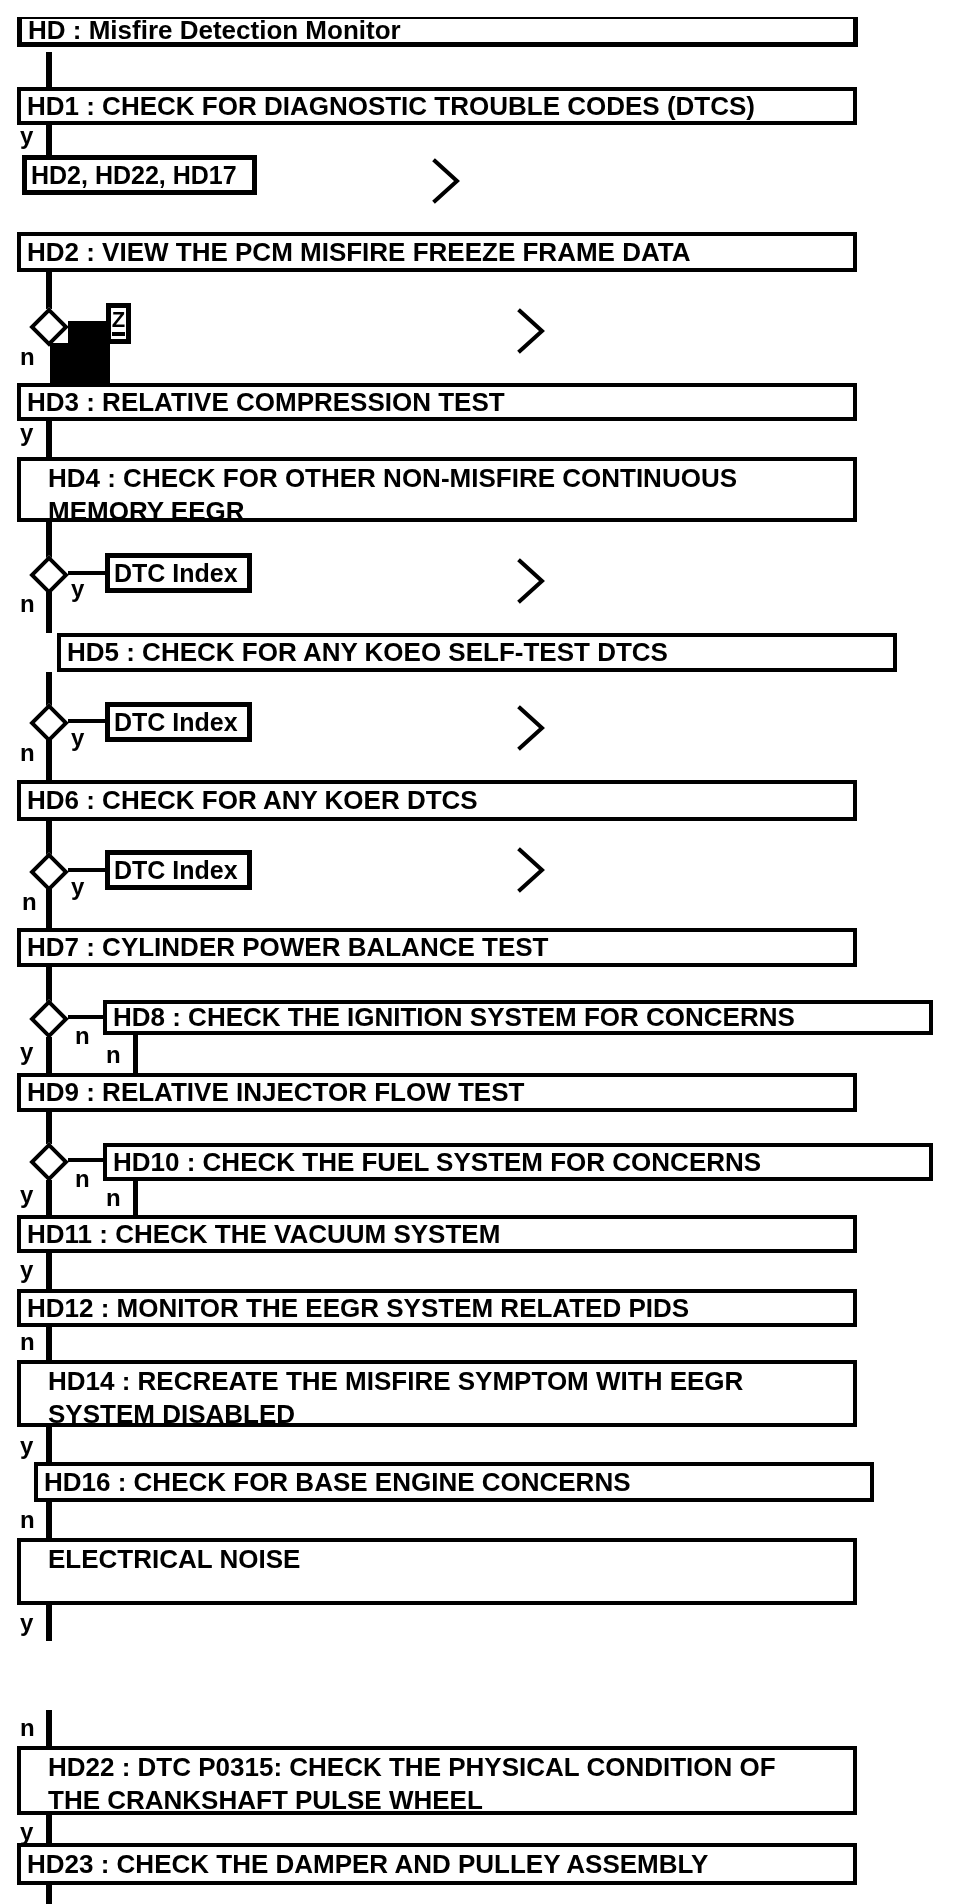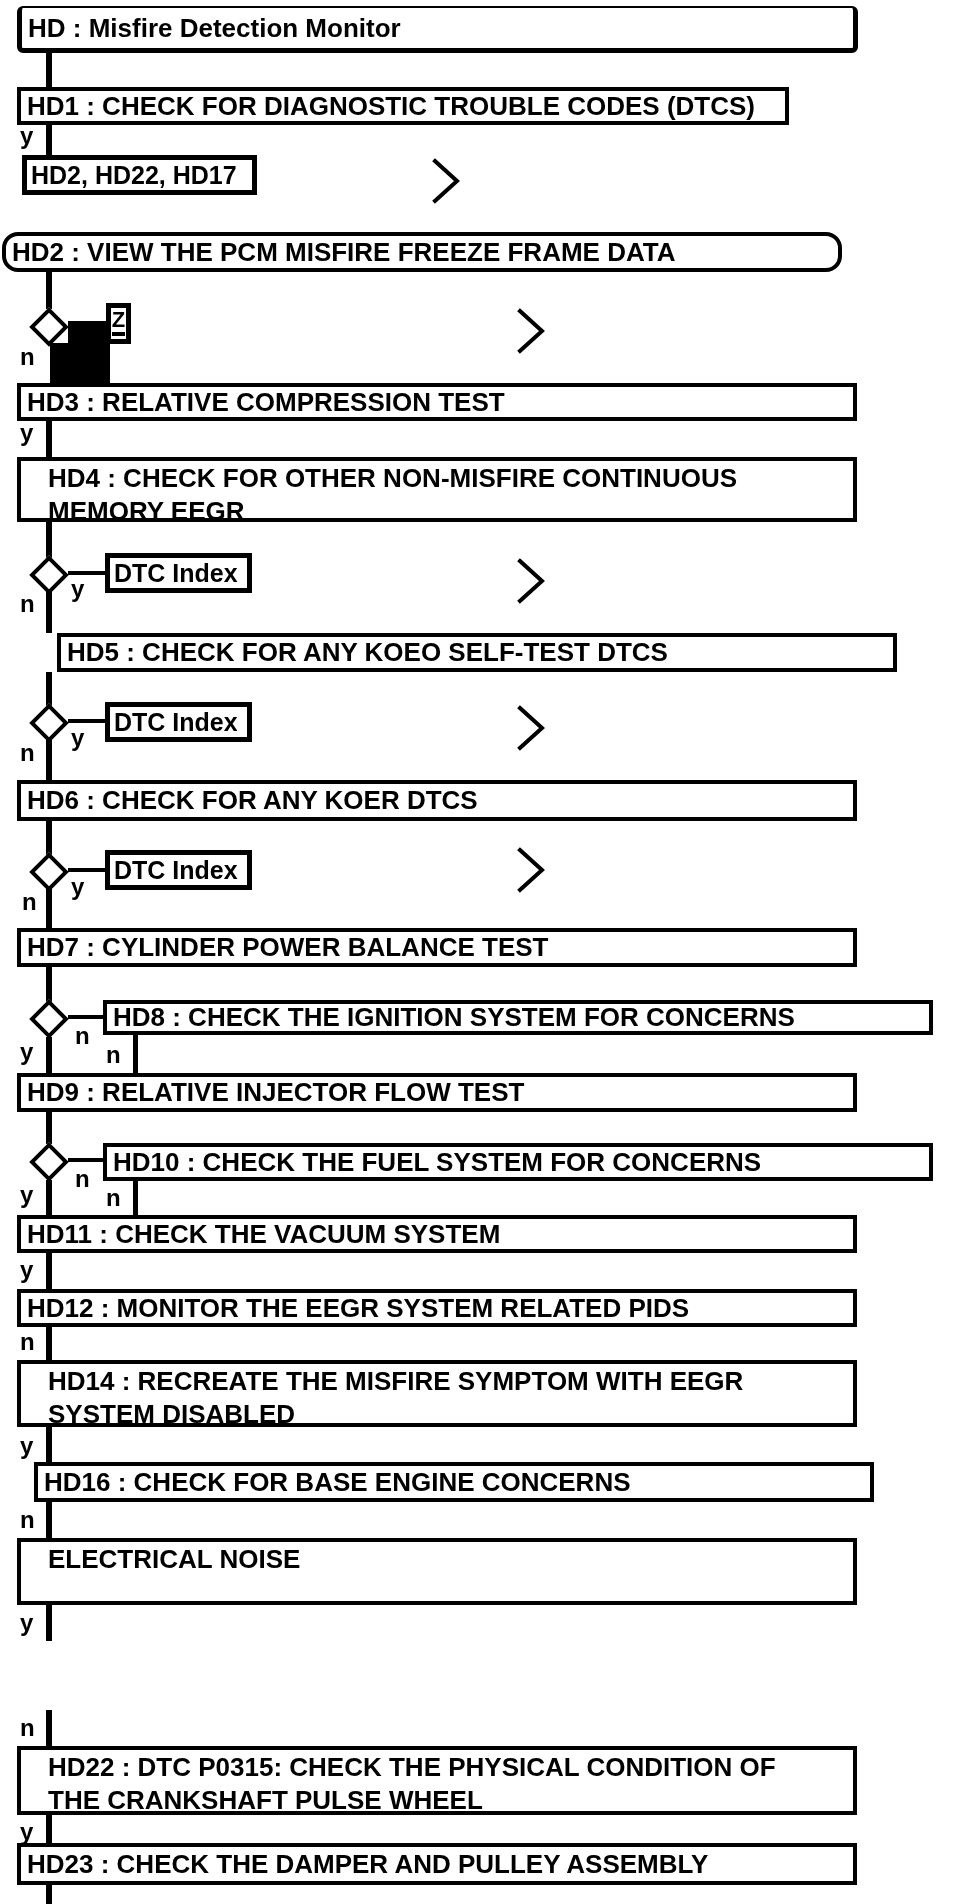--- a/index.html
+++ b/index.html
@@ -41,41 +41,41 @@
     font-weight:700; font-size:22px; line-height:24px; overflow:hidden;
   }
   .zbox span { border-bottom:4px solid #000; }
   .topbox { border-width:2px 5px 5px 5px; }
 </style>
 </head>
 <body>
 
 <div id="canvas">
 
-  <div class="box topbox" style="left:17px; top:6px; width:841px; height:47px;border-radius:6px;">
+  <div class="box topbox" style="left:17px; top:17px; width:841px; height:30px;">
     <span>HD : Misfire Detection Monitor</span>
   </div>
   <div class="vline" style="top:52px; height:35px;"></div>
 
-  <div class="box" style="left:17px; top:87px; width:772px; height:38px;">
+  <div class="box" style="left:17px; top:87px; width:840px; height:38px;">
     <span>HD1 : CHECK FOR DIAGNOSTIC TROUBLE CODES (DTCS)</span>
   </div>
   <div class="vline" style="top:125px; height:31px;"></div>
   <div class="lbl" style="left:20px; top:124px;">y</div>
 
   <div class="linkbox" style="left:22px; top:155px; width:235px; height:40px;">
     <span>HD2, HD22, HD17</span>
   </div>
   <div class="chev" style="left:432px; top:158px;">
     <svg width="28" height="46" viewBox="0 0 28 46">
         <path d="M3 3 L25 23 L3 43" fill="none" stroke="#000" stroke-width="4" stroke-linecap="square"></path>
       </svg>
   </div>
 
-  <div class="box" style="left:2px; top:232px; width:840px; height:40px;border-radius:16px;">
+  <div class="box" style="left:17px; top:232px; width:840px; height:40px;">
     <span>HD2 : VIEW THE PCM MISFIRE FREEZE FRAME DATA</span>
   </div>
   <div class="vline" style="top:272px; height:37px;"></div>
   <div class="diamond" style="left:35px; top:313px;"></div>
   <div class="blob" style="left:50px; top:343px; width:60px; height:41px;"></div>
   <div class="blob" style="left:68px; top:321px; width:42px; height:26px;"></div>
   <div class="zbox" style="left:106px; top:303px; width:25px; height:41px;">
     <span>Z</span>
   </div>
   <div class="lbl" style="left:20px; top:345px;">n</div>

